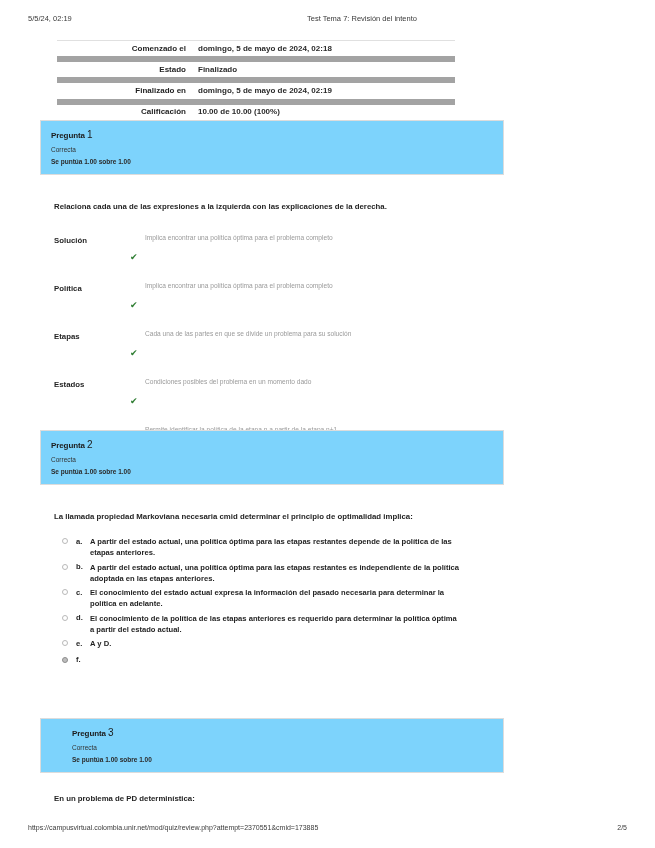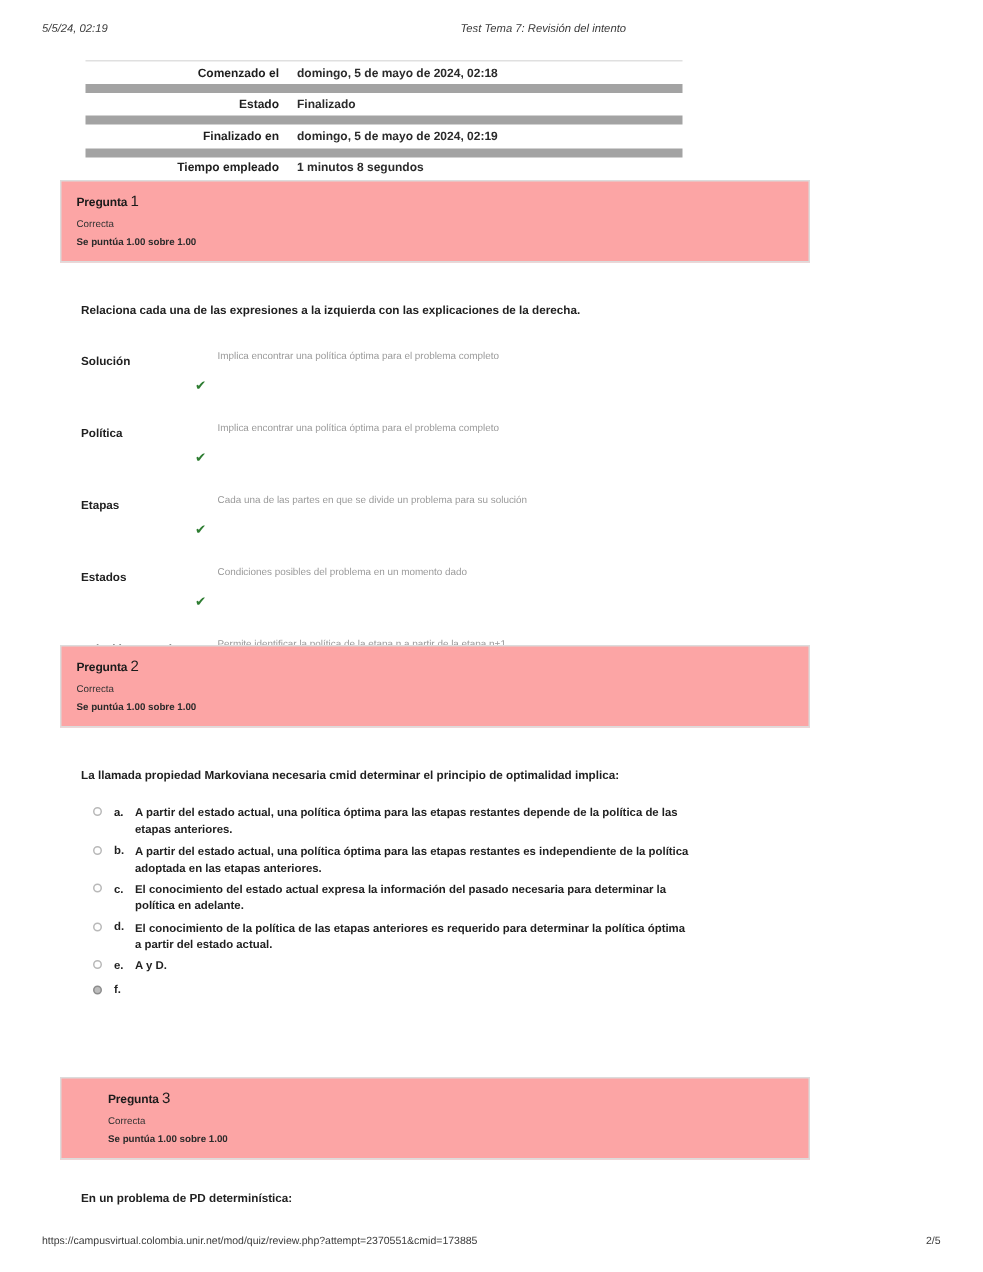--- a/index.html
+++ b/index.html
@@ -18,21 +18,20 @@
 
   
   .print-header {
     position: absolute;
     top: 14px;
     left: 0;
     width: 548px;
     height: 12px;
     font-size: 7.5px;
     color: #3a3a3a;
-    font-style: italic;
   }
   .print-header .ph-date {
     position: absolute;
     left: 28px;
     top: 0;
     white-space: nowrap;
   }
   .print-header .ph-title {
     position: absolute;
     left: 307px;
@@ -72,24 +71,24 @@
     font-weight: bold;
     padding-left: 4px;
     white-space: nowrap;
     margin-top: 16px;
   }
 
   
   .qbox {
     position: absolute;
     left: 40px;
-    width: 500px;
+    width: 464px;
     box-sizing: border-box;
     border: 1px solid #dcdcdc;
-    background: #fca5a5;
+    background: #7dd3fc;
     padding: 8px 10px 9px 10px;
   }
   .qbox .qnum {
     font-size: 8px;
     font-weight: bold;
     color: #1b1b1b;
     margin: 0 0 6px 0;
     letter-spacing: -0.1px;
   }
   .qbox .qnum .num {
@@ -251,24 +250,20 @@
     </tr>
     <tr>
       <td class="label">Estado</td>
       <td class="value">Finalizado</td>
     </tr>
     <tr>
       <td class="label">Finalizado en</td>
       <td class="value">domingo, 5 de mayo de 2024, 02:19</td>
     </tr>
     <tr>
-      <td class="label">Tiempo empleado</td>
-      <td class="value">1 minutos 8 segundos</td>
-    </tr>
-    <tr>
       <td class="label">Calificación</td>
       <td class="value">10.00 de 10.00 (100%)</td>
     </tr>
   </tbody>
 </table>
 
 <div class="qbox" style="top:120px;">
   <p class="qnum"><span>Pregunta</span> <span class="num">1</span></p>
   <p class="qstate">Correcta</p>
   <p class="qmark">Se puntúa 1.00 sobre 1.00</p>

